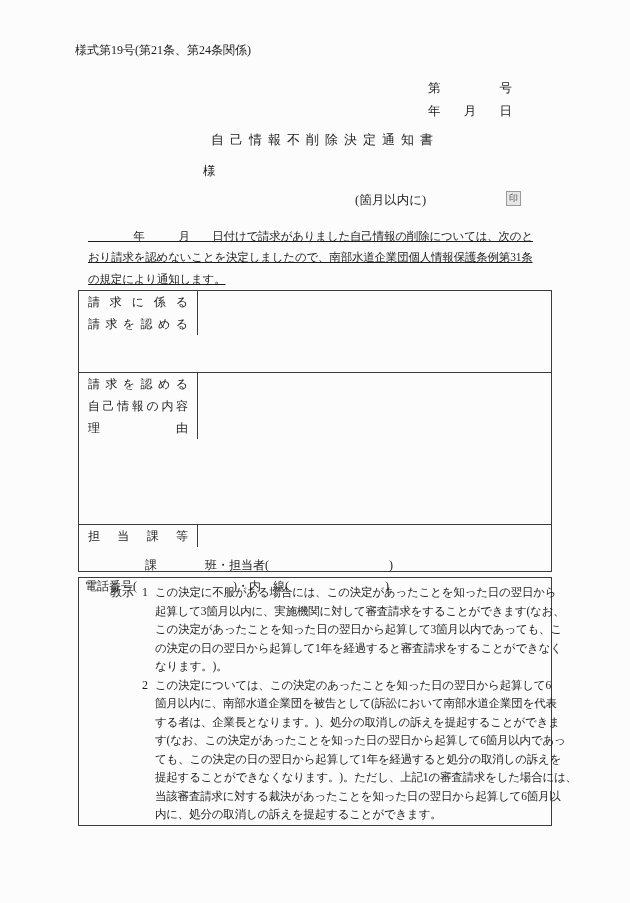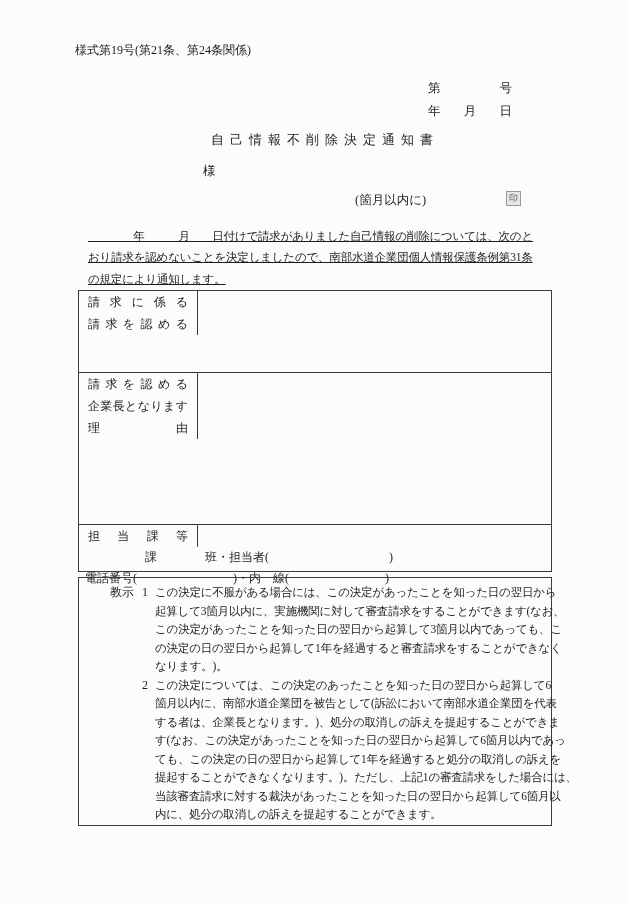--- a/index.html
+++ b/index.html
@@ -30,21 +30,21 @@
   .t-row:last-child { border-bottom:none; }
   .t-label {
     width:119px; flex:none; border-right:1px solid #3c3c3c;
     display:flex; flex-direction:column; justify-content:center;
     padding:0 9px; font-size:12px;
   }
   .t-label div { text-align:justify; text-align-last:justify; line-height:22px; width:100%; }
   .t-content { flex:1; }
   .row1 { height:82px; }
   .row2 { height:152px;gap:10px; }
-  .row3 { height:46px; }
+  .row3 { height:46px;gap:8px; }
   .t-contact {
     display:flex; flex-direction:column; justify-content:center;
     padding-left:6px; font-size:12px; line-height:21px; white-space:pre;
   }
   .notice-box {
     position:absolute; left:78px; top:577px; width:474px; height:249px;
     border:1px solid #3c3c3c; padding:5px 3px 0 7px; font-size:12px;
   }
   .notice-item { display:flex; align-items:flex-start;margin-left:24px; }
   .n-label { width:32px; flex:none; line-height:18.5px; }
@@ -86,21 +86,21 @@
     <div class="t-row row1">
       <div class="t-label">
         <div>請求に係る</div>
         <div>請求を認める</div>
       </div>
       <div class="t-content"></div>
     </div>
     <div class="t-row row2">
       <div class="t-label">
         <div>請求を認める</div>
-        <div>企業長となります</div>
+        <div>自己情報の内容</div>
         <div>理由</div>
       </div>
       <div class="t-content"></div>
     </div>
     <div class="t-row row3">
       <div class="t-label">
         <div>担当課等</div>
       </div>
       <div class="t-content t-contact">　　　　　課　　　　班・担当者(　　　　　　　　　　)
 電話番号(　　　　　　　　)・内　線(　　　　　　　　)</div>

